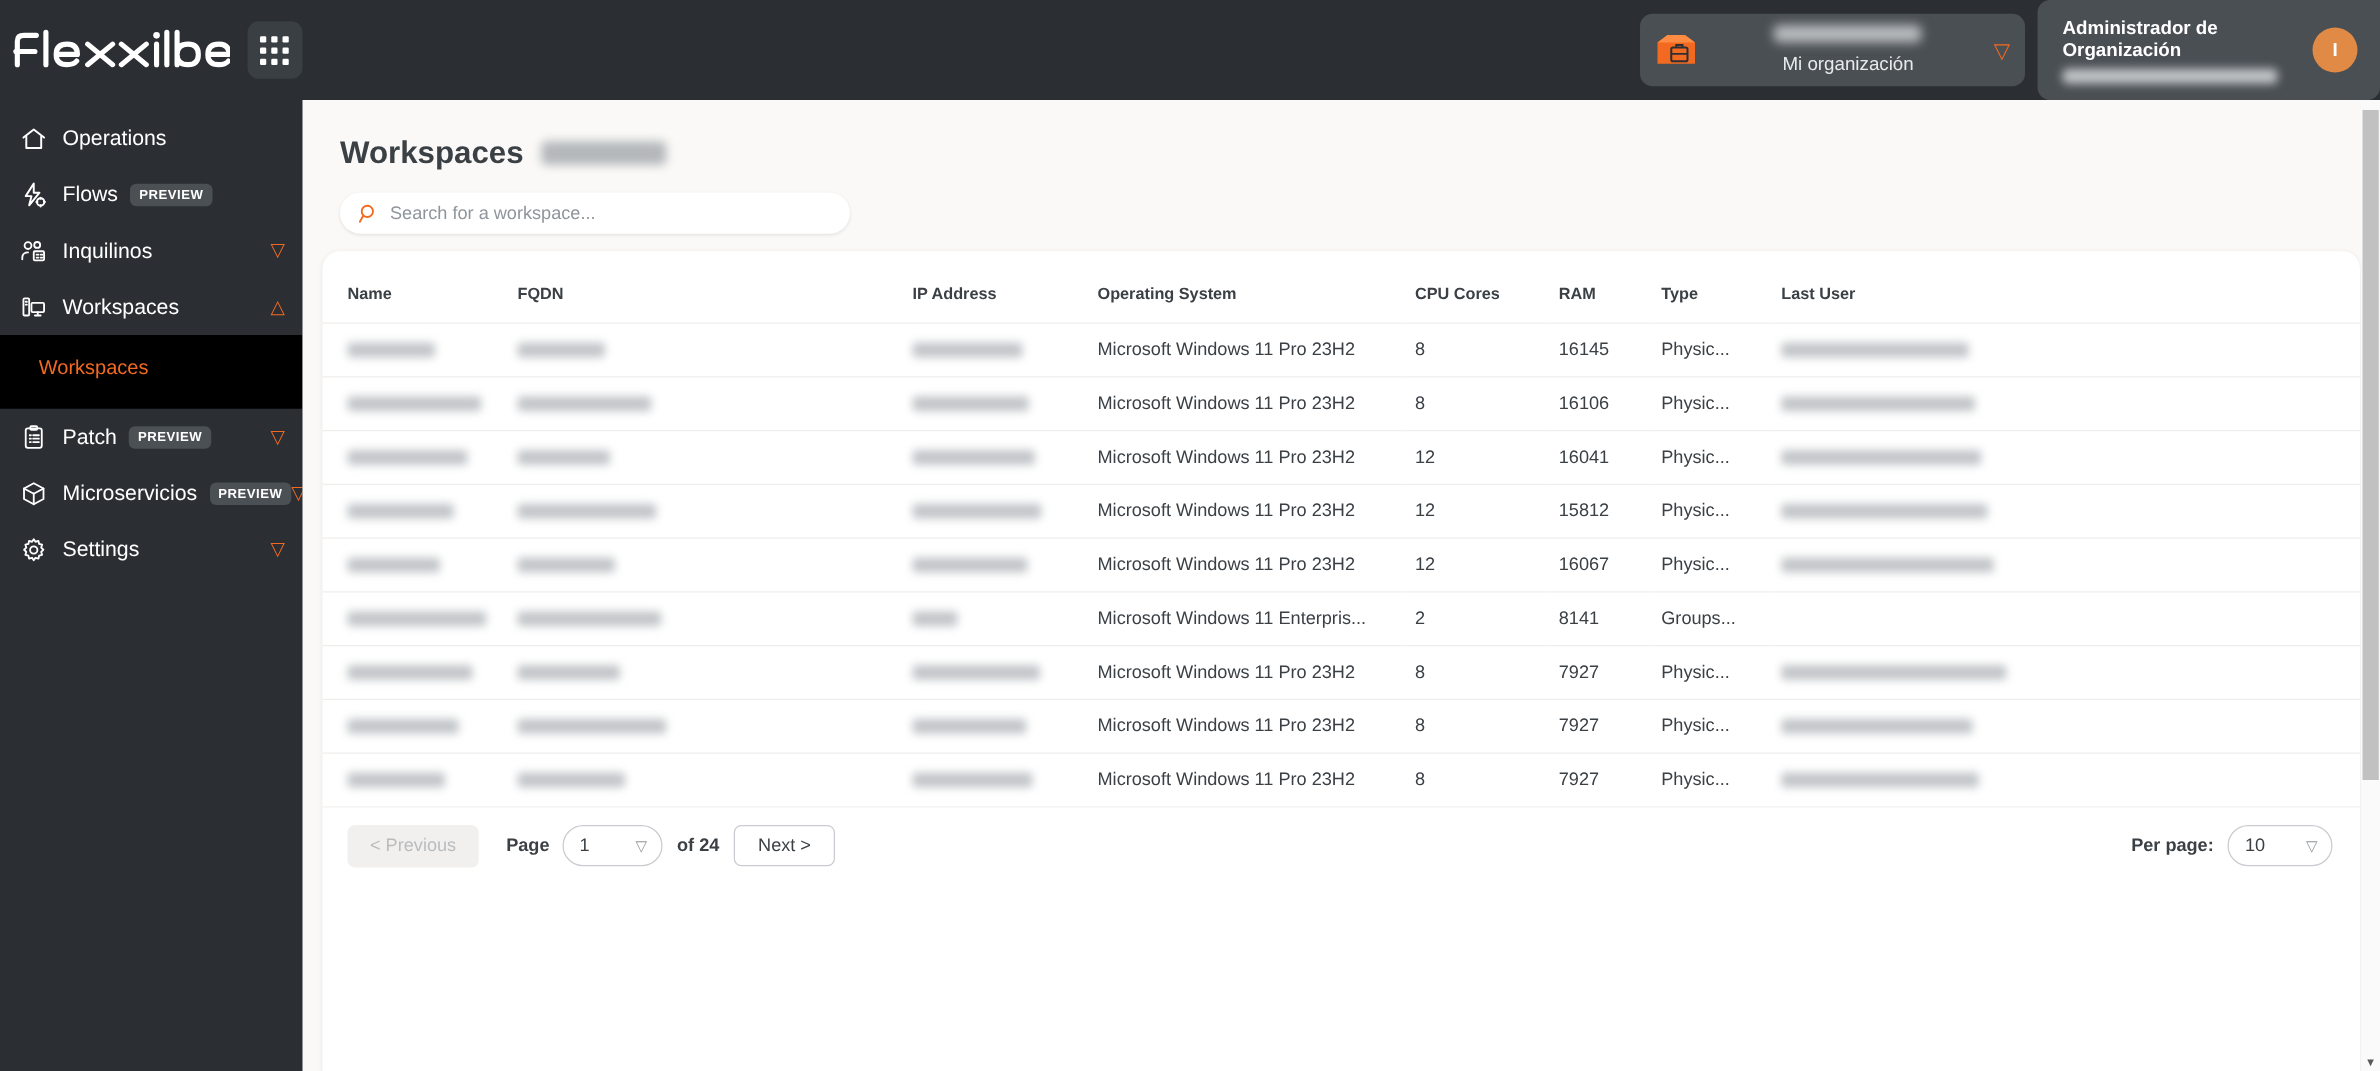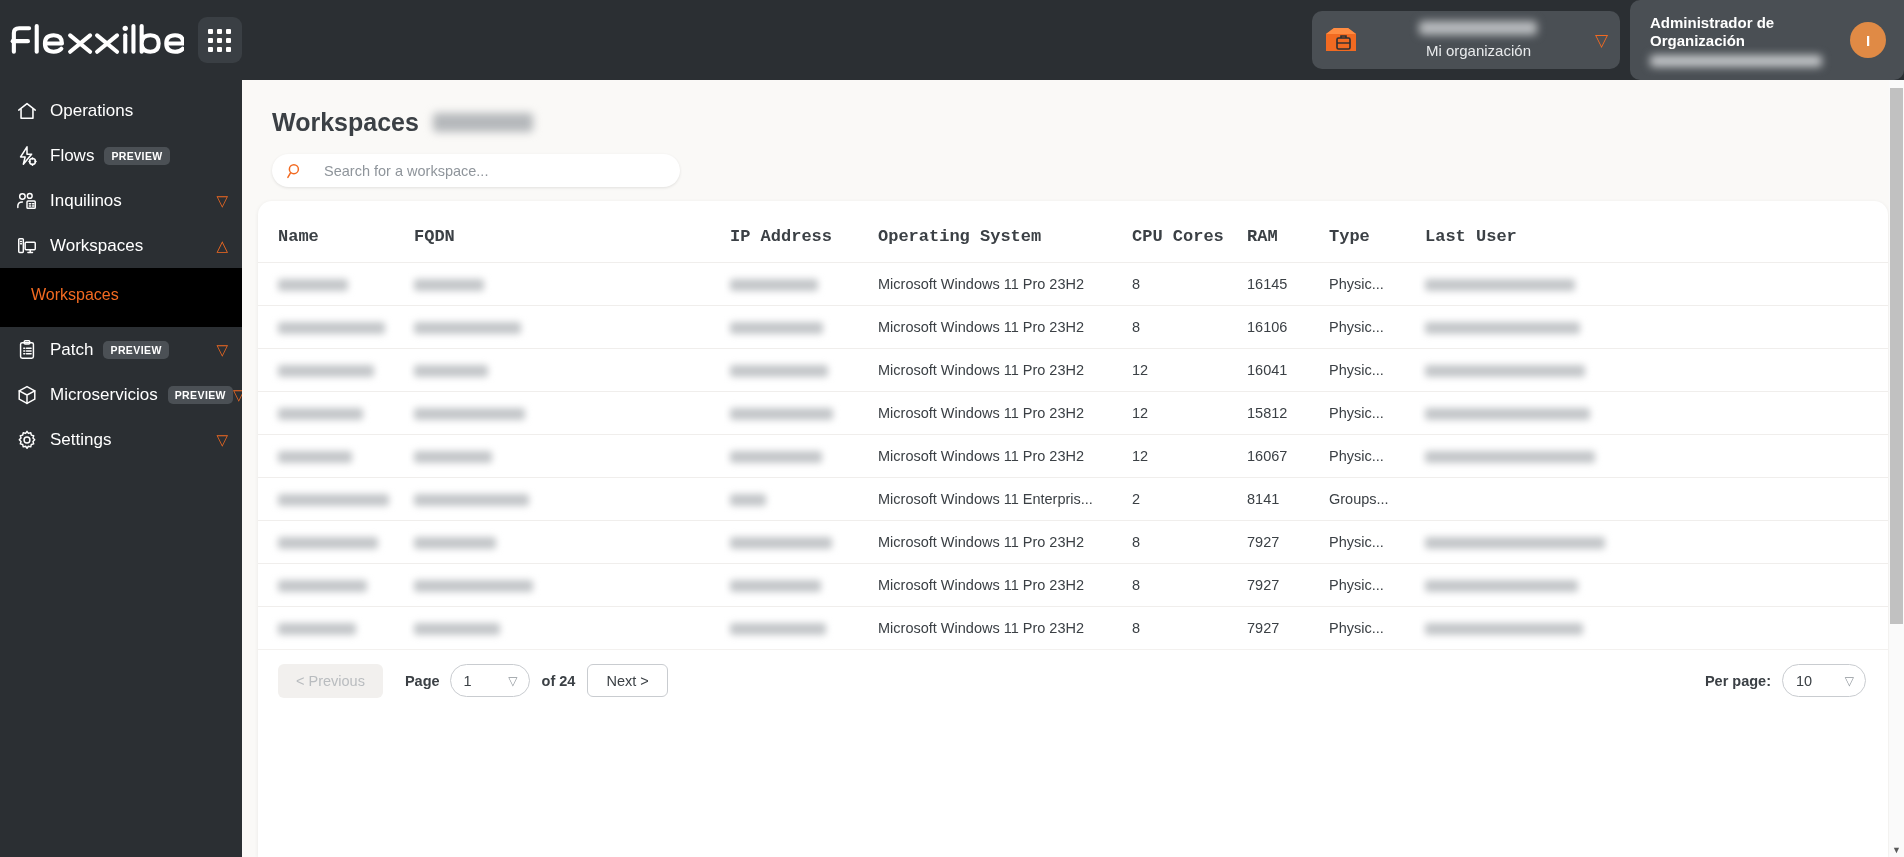--- a/index.html
+++ b/index.html
@@ -103,38 +103,38 @@
   .page-title { font-size: 25px; font-weight: bold; color: #3b4045; }
   .blur-chip {
     display: inline-block; margin-left: 14px; height: 19px; width: 100px;
     background: #b5b8bb; border-radius: 4px; filter: blur(4px); user-select: none;
   }
 
   .search-wrap { padding: 12px 0 14px 14px; }
   .search-box {
     width: 408px; height: 33px; background: #fff; border: none;
     border-radius: 17px; box-shadow: 0 1px 3px rgba(0,0,0,.10);
-    display: flex; align-items: center; padding: 0 14px; gap: 12px;
+    display: flex; align-items: center; padding: 0 14px;
   }
   .search-icon { flex: 0 0 18px; margin-right: 8px; }
   .search-input {
     flex: 1 1 auto; border: none; outline: none; background: transparent;
     font-family: "Liberation Sans", sans-serif; font-size: 14.5px; color: #3b4045;
   }
   .search-input::placeholder { color: #8f959b; }
 
   .card {
     flex: 1 1 auto; background: #fff; border-radius: 14px 14px 0 0;
     box-shadow: 0 1px 4px rgba(0,0,0,.07);
     display: flex; flex-direction: column; min-height: 0; overflow: hidden;
   }
   table { width: 100%; border-collapse: collapse; table-layout: fixed; }
   thead th {
-    text-align: left; font-size: 17px; font-weight: bold; color: #3b4045;
-    padding: 26px 6px 16px 6px; white-space: nowrap; font-family: Liberation Mono, monospace;
+    text-align: left; font-size: 13px; font-weight: bold; color: #3b4045;
+    padding: 26px 6px 16px 6px; white-space: nowrap;
   }
   tbody td {
     font-size: 14.5px; color: #3b4045; padding: 13px 6px;
     border-top: 1px solid #f0eeec; white-space: nowrap;
     overflow: hidden; text-overflow: ellipsis;
   }
   tbody tr:first-child td { border-top: 1px solid #f0eeec; }
   .blur-cell {
     display: inline-block; background: #c3c6c9; color: transparent;
     border-radius: 3px; filter: blur(3.6px); height: 12px; user-select: none;

